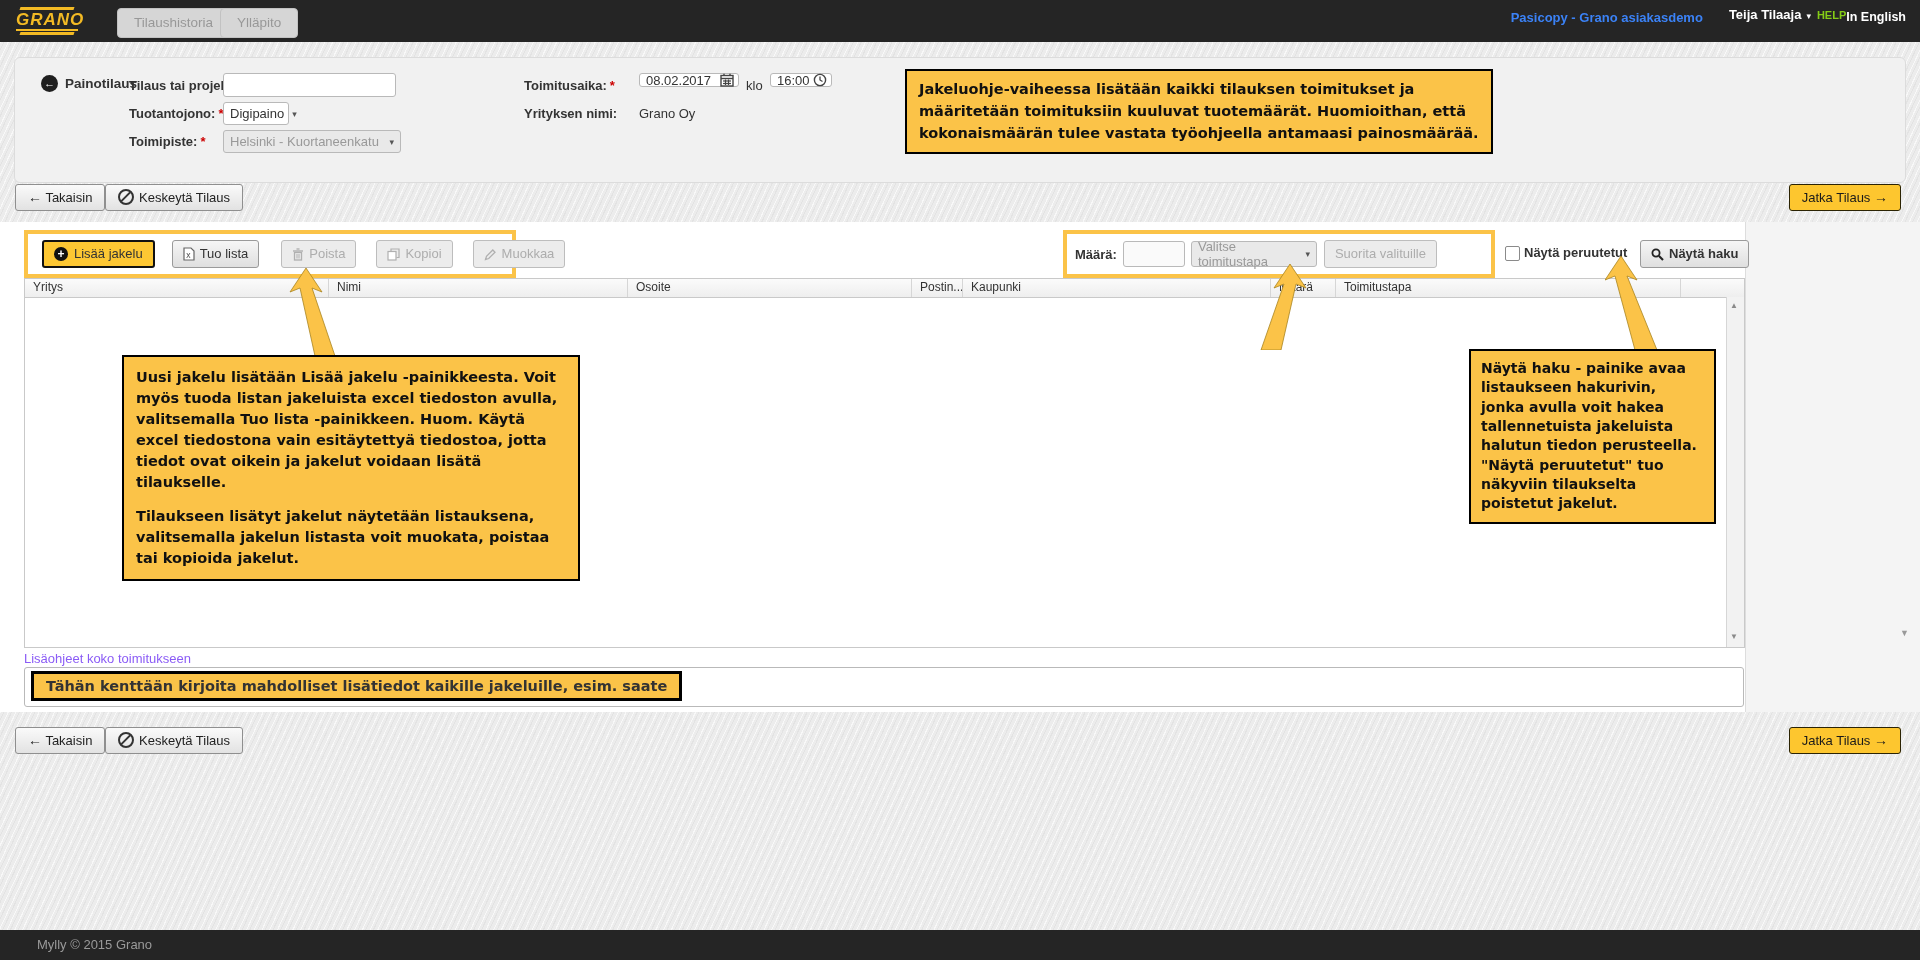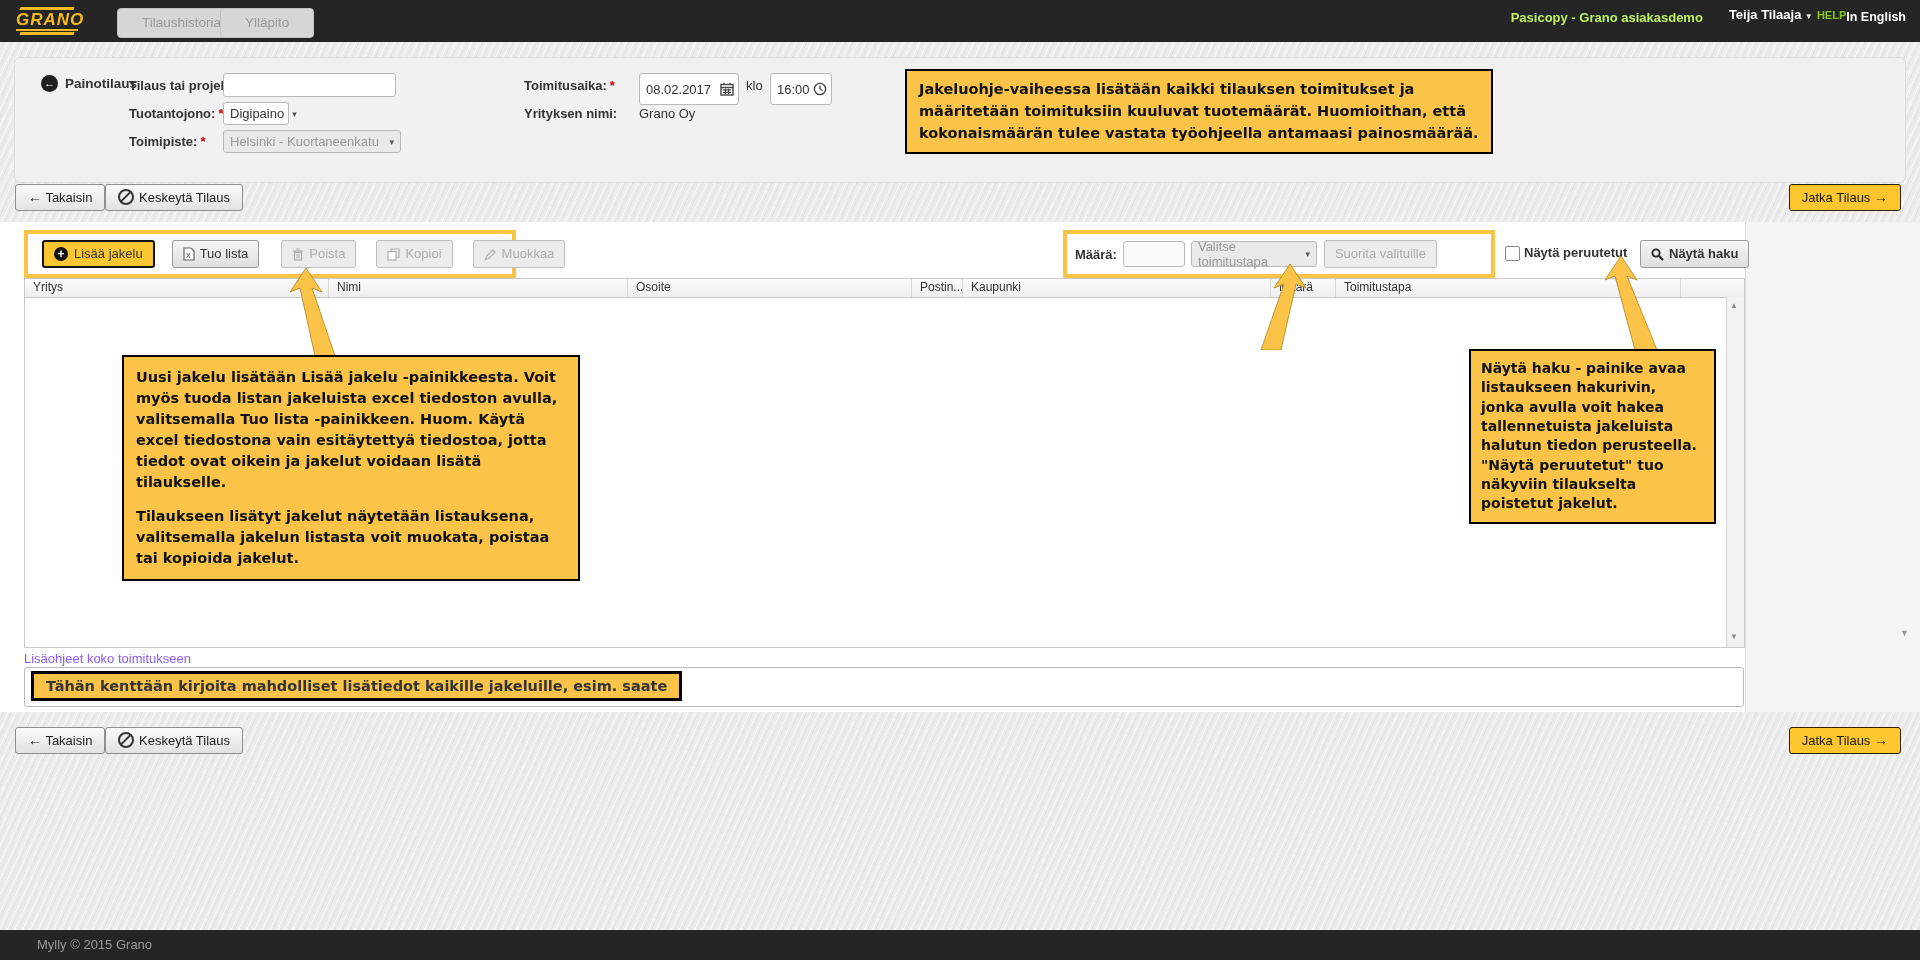--- a/index.html
+++ b/index.html
@@ -6,26 +6,26 @@
   #app{position:relative;width:1920px;height:960px;overflow:hidden;background:#fff;
        font-family:"Liberation Sans",sans-serif;color:#333;font-size:13px;}
   .abs{position:absolute;}
 
   
   #topbar{left:0;top:0;width:1920px;height:42px;background:#252525;}
   #logo{left:16px;top:6px;width:62px;height:30px;cursor:pointer;}
   #logo .bar{height:3px;background:#f3ba24;transform:skewX(-18deg);margin:1px 4px;}
   #logo .txt{font-weight:bold;font-style:italic;font-size:17px;letter-spacing:1px;color:#f3ba24;
              line-height:18px;border-bottom:2px solid #f3ba24;}
-  .tb-btn{position:absolute;top:8px;height:28px;line-height:28px;padding:0 24px;background:#d6d6d6;
+  .tb-btn{position:absolute;top:8px;height:28px;line-height:28px;padding:0 16px;background:#d6d6d6;
           border:1px solid #c2c2c2;border-radius:4px;color:#989898;font-size:13.5px;cursor:pointer;}
   #tb-history{left:117px;}
   #tb-admin{left:220px;}
   #tb-right{position:absolute;right:14px;top:7px;display:flex;align-items:flex-start;}
-  #tb-account{color:#bef264;font-weight:bold;font-size:13px;margin-right:26px;margin-top:3px;}
+  #tb-account{color:#3b82f6;font-weight:bold;font-size:13px;margin-right:26px;margin-top:3px;}
   #tb-usercol{display:flex;flex-direction:row;align-items:flex-start;}
   #tb-userrow{display:flex;align-items:center;}
   #tb-user{color:#fff;font-weight:bold;font-size:13px;cursor:pointer;}
   #tb-caret{color:#fff;font-size:9px;margin:2px 6px 0 5px;}
   #tb-help{color:#84cc16;font-weight:bold;font-size:11px;cursor:pointer;}
   #tb-lang{color:#fff;font-weight:bold;font-size:12.5px;margin-top:3px;cursor:pointer;}
 
   
   .band{background-color:#ececec;
         background-image:repeating-linear-gradient(115deg,rgba(255,255,255,.65) 0 1px,
@@ -38,21 +38,21 @@
          border:1px solid #dcdcdc;border-radius:6px;}
   .flabel{position:absolute;font-weight:bold;font-size:13px;color:#333;white-space:nowrap;}
   .req{color:#c00;margin-left:3px;font-weight:bold;}
   .tinput{position:absolute;background:#fff;border:1px solid #b9b9b9;border-radius:3px;height:24px;
           font-family:"Liberation Sans",sans-serif;font-size:13px;color:#333;padding:0 6px;box-sizing:border-box;}
   .selbox{position:absolute;background:#fff;border:1px solid #b9b9b9;border-radius:3px;height:23px;
           display:flex;align-items:center;justify-content:space-between;padding:0 6px;box-sizing:border-box;
           font-size:13px;color:#333;cursor:pointer;}
   .selbox .caret{font-size:9px;color:#555;margin-left:8px;}
   .selbox.disabled{background:#e9e9e9;color:#999;cursor:default;}
-  .ico-input{position:absolute;background:#fff;border:1px solid #b9b9b9;border-radius:3px;height:32px;
+  .ico-input{position:absolute;background:#fff;border:1px solid #b9b9b9;border-radius:3px;height:14px;
              display:flex;align-items:center;box-sizing:border-box;padding:0 4px 0 6px;}
   .ico-input input{border:none;outline:none;font-family:"Liberation Sans",sans-serif;font-size:13px;
                    color:#333;width:100%;padding:0;background:transparent;}
   .ico-input svg{flex:0 0 auto;margin-left:4px;cursor:pointer;}
   #back-title{left:26px;top:17px;display:flex;align-items:center;cursor:pointer;}
   #back-circ{width:17px;height:17px;border-radius:50%;background:#1f1f1f;color:#fff;text-align:center;
              line-height:16px;font-size:11px;margin-right:7px;}
   #back-title .t{font-weight:bold;font-size:13.5px;}
 
   

